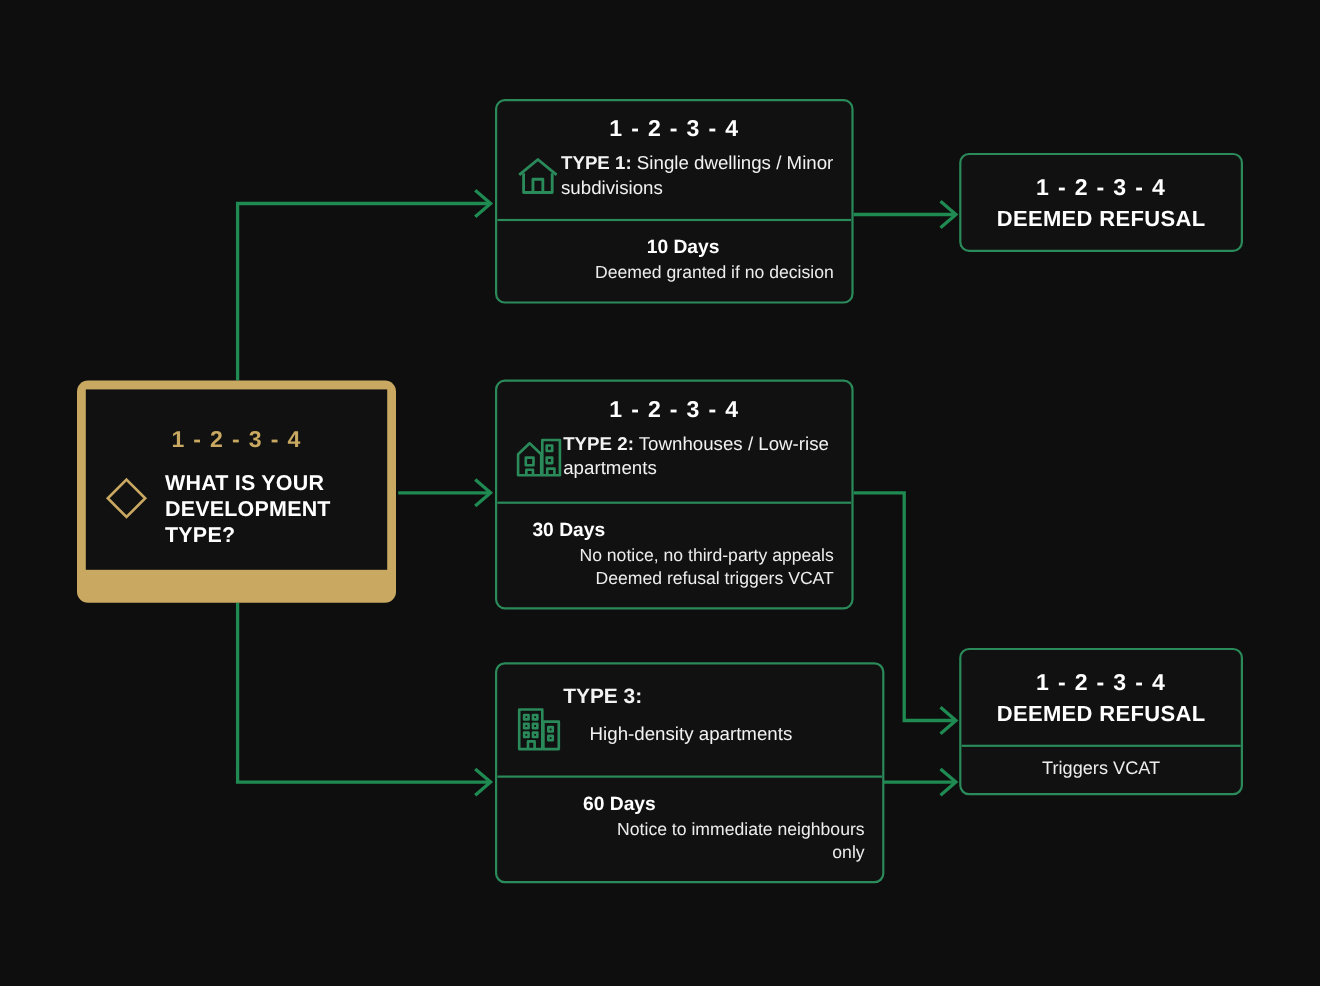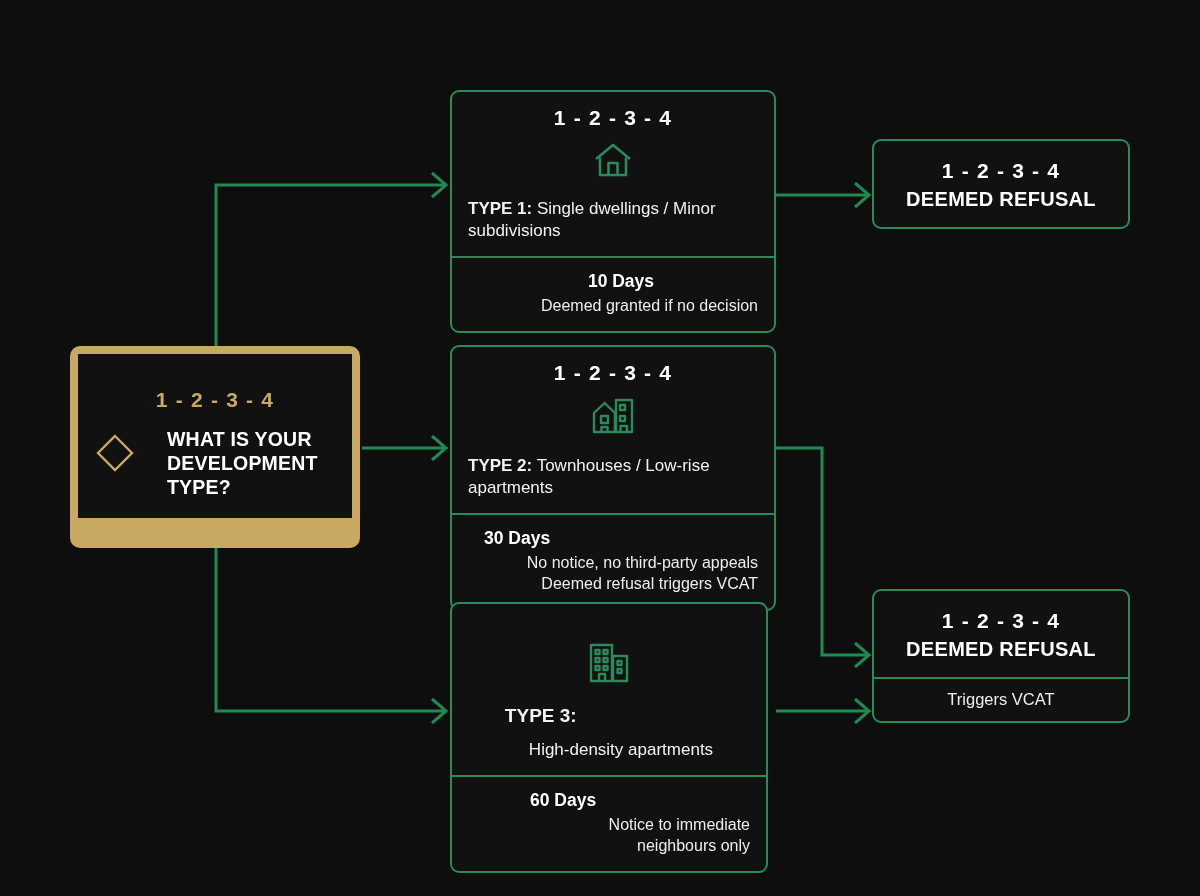--- a/index.html
+++ b/index.html
@@ -36,21 +36,21 @@
   .decision-step {
     color: #c9a961;
     font-size: 21px;
     font-weight: 700;
     letter-spacing: 1.2px;
     margin-top: 34px;
   }
   .decision-body {
     display: flex;
     align-items: flex-start;
-    gap: 31px;
+    gap: 14px;
     margin-top: 16px;
     padding: 0 16px;
     width: 100%;
   }
   .decision-title {
     color: #ffffff;
     font-size: 19.5px;
     font-weight: 700;
     line-height: 1.22;
     letter-spacing: .2px;
@@ -68,23 +68,22 @@
   .card-step {
     color: #ffffff;
     font-size: 21px;
     font-weight: 700;
     letter-spacing: 1.2px;
     text-align: center;
     margin-bottom: 8px;
   }
   .card-row {
     display: flex;
-    align-items: center;
-    gap: 14px;
-    flex-direction: column;
+    align-items: flex-start;
+    gap: 0;
   }
   .card-ico { flex: 0 0 auto; padding-top: 2px; }
   .card-text {
     color: #f2f2f2;
     font-size: 17px;
     line-height: 1.3;
   }
   .card-text b { font-weight: 700; }
   .card-divider { height: 2px; background: #2a8a5a; }
   .card-bot { padding: 13px 16px 15px 32px; }
@@ -220,21 +219,21 @@
       </div>
     </div>
     <div class="card-divider"></div>
     <div class="card-bot">
       <div class="card-days">30 Days</div>
       <div class="card-note" style="white-space:pre-line;">No notice, no third-party appeals
 Deemed refusal triggers VCAT</div>
     </div>
   </div>
 
-  <div class="card" style="left:450px; top:602px; width:318px;">
+  <div class="card" style="left:450px; top:602px; width:354px;">
     <div class="card-top" style="padding-top:18px;">
       <div class="card-row">
         <span class="card-ico" style="padding-top:18px;">
           <svg width="44" height="46" viewBox="0 0 44 46" fill="none" stroke="#2a8a5a" stroke-width="2.4" stroke-linejoin="round">
             <path d="M4 5 L25 5 L25 41 L4 41 Z"></path>
             <path d="M26 16 L40 16 L40 41 L26 41 Z"></path>
             <rect x="8.5" y="10" width="4" height="4"></rect>
               <rect x="16.5" y="10" width="4" height="4"></rect>
             <rect x="8.5" y="18" width="4" height="4"></rect>
               <rect x="16.5" y="18" width="4" height="4"></rect>

